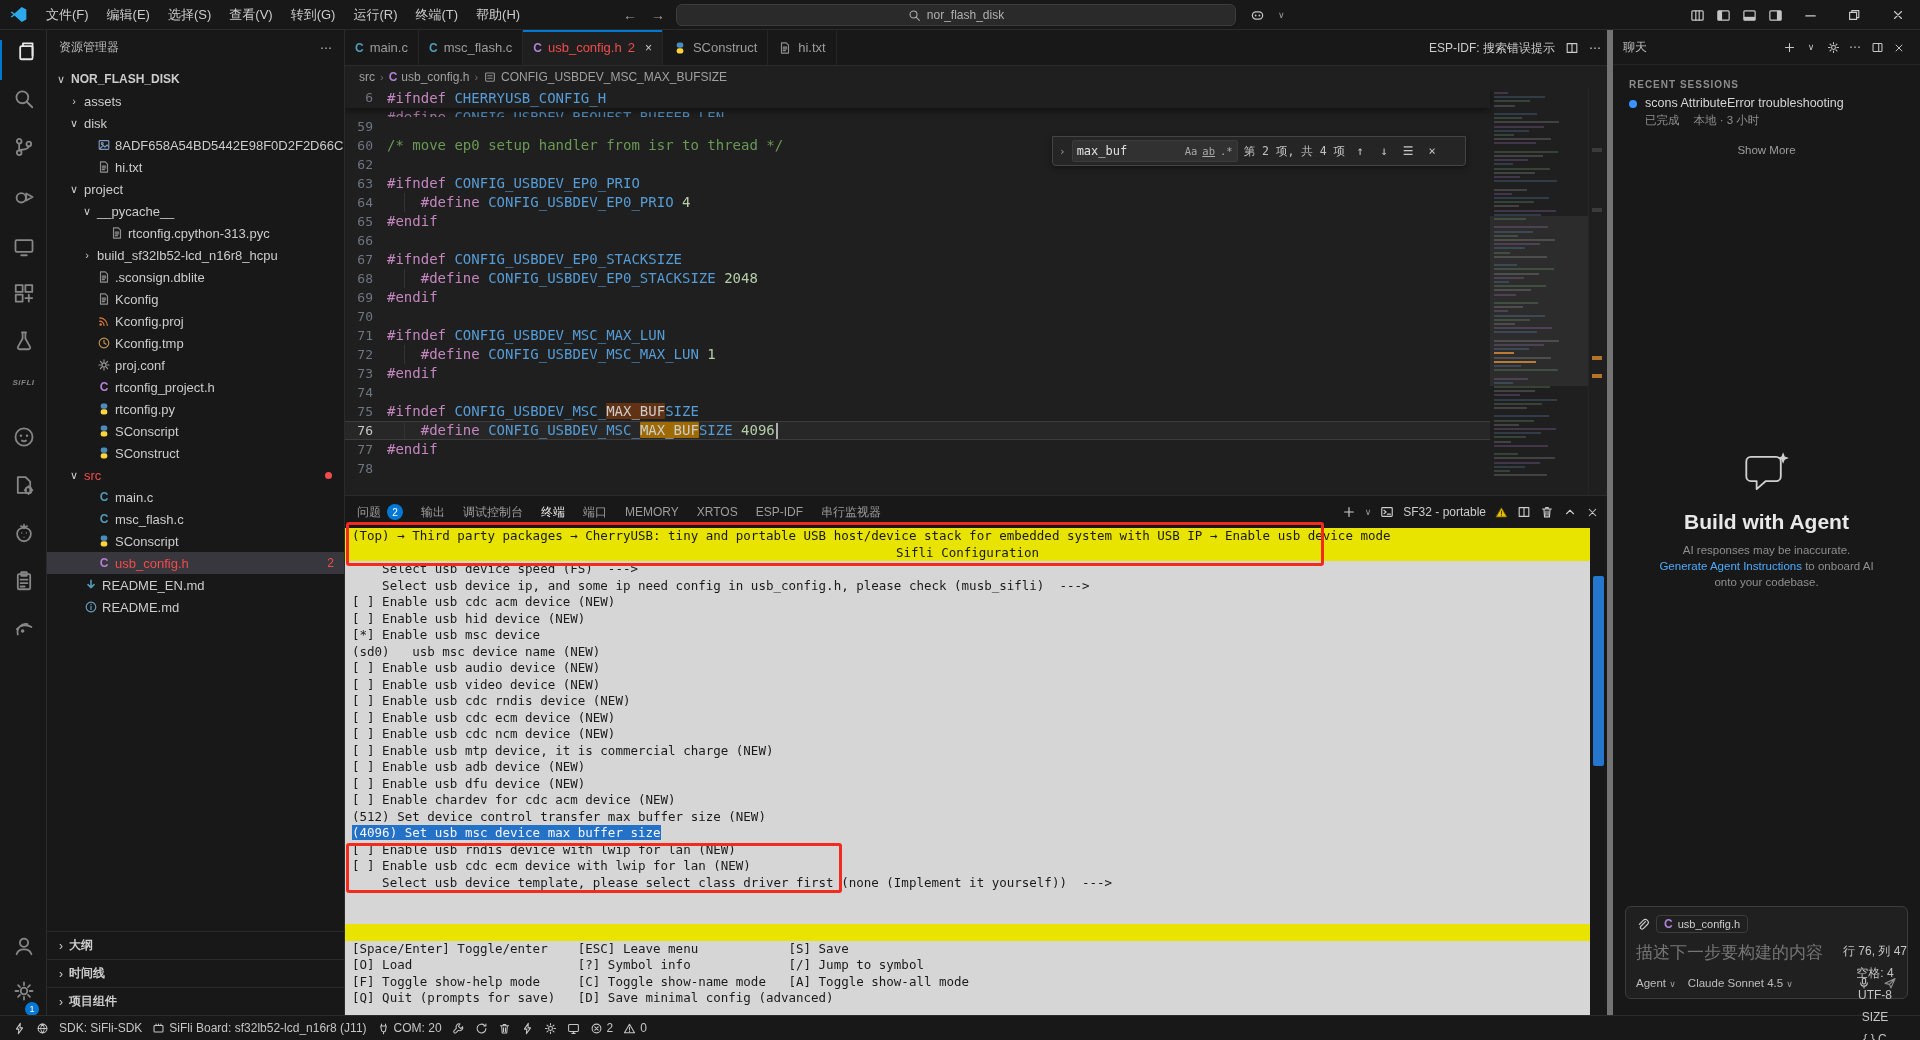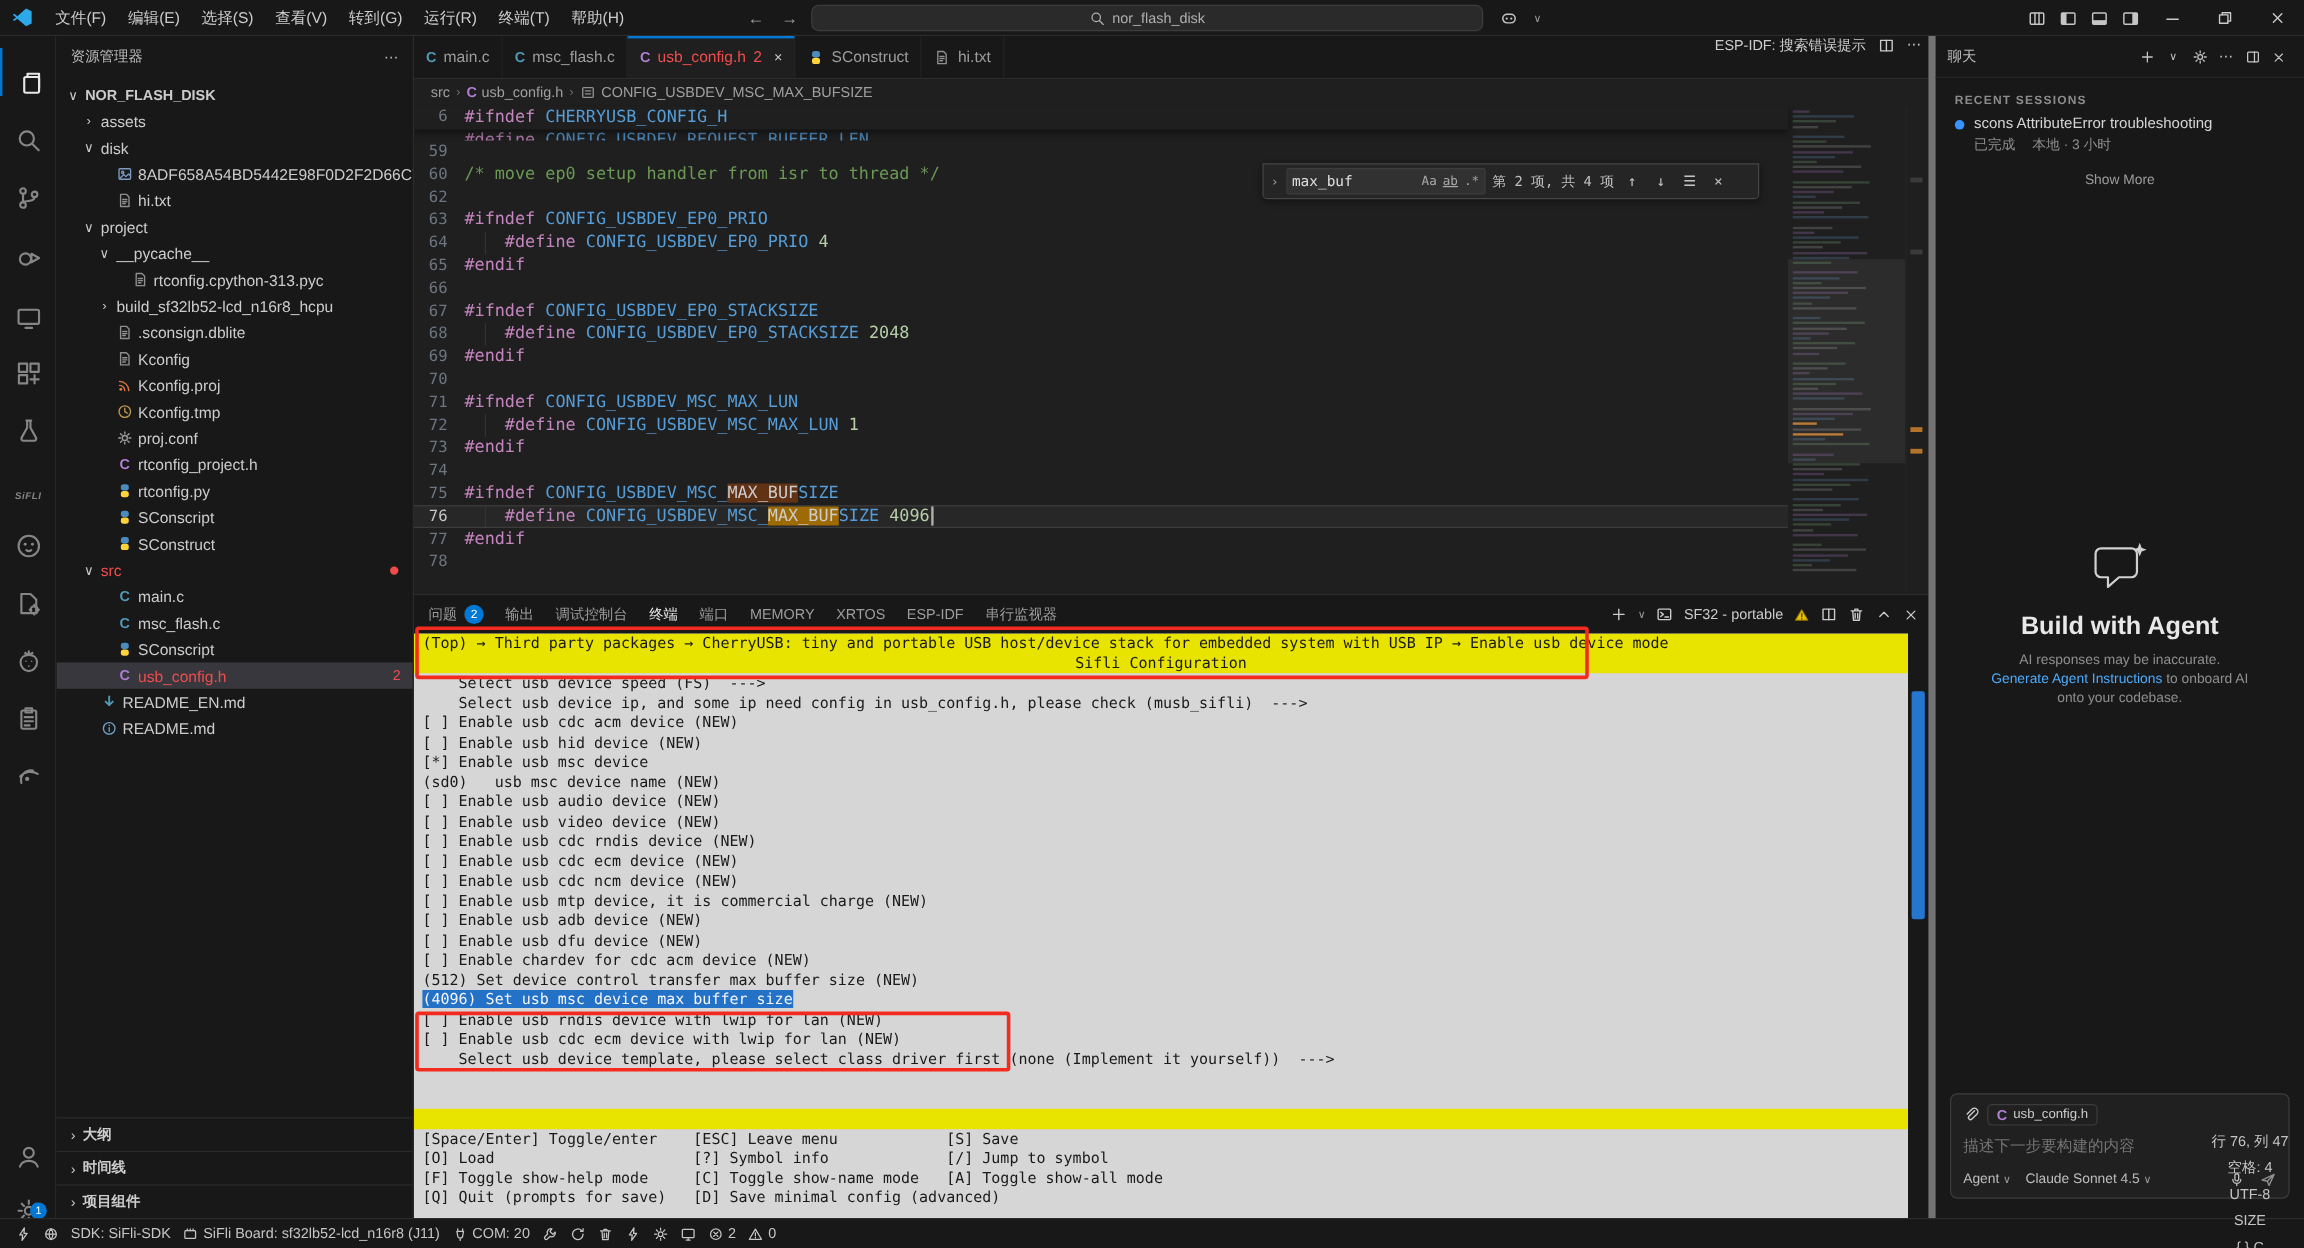--- a/index.html
+++ b/index.html
@@ -18,21 +18,21 @@
   .navarrow { color:#9d9d9d; font-size:14px; width:20px; text-align:center; }
   #cmd-center { width:560px; height:22px; background:#2a2a2a; border:1px solid #3c3c3c; border-radius:6px;
     display:flex; align-items:center; justify-content:center; gap:6px; color:#b0b0b0; font-size:12px; }
   #tb-right { position:absolute; right:0; top:0; height:30px; display:flex; align-items:center; }
   .tbico { width:26px; text-align:center; color:#c5c5c5; }
   .winbtn { width:44px; height:30px; display:flex; align-items:center; justify-content:center; color:#cccccc; }
 
   
   #activitybar { position:absolute; left:0; top:30px; width:47px; height:985px; background:#181818;
     border-right:1px solid #2b2b2b; }
-  .act-item { position:absolute; left:0; width:47px; height:40px; display:flex; align-items:flex-end;
+  .act-item { position:absolute; left:0; width:47px; height:40px; display:flex; align-items:flex-start;
     justify-content:center; color:#868686; }
   .act-item.active { color:#e7e7e7; border-left:2px solid #0078d4; }
   .act-badge { position:absolute; right:8px; bottom:4px; background:#0078d4; color:#fff; font-size:9px;
     min-width:14px; height:14px; border-radius:7px; display:flex; align-items:center; justify-content:center; }
   .sifli-txt { font-size:8px; letter-spacing:.5px; color:#868686; font-style:italic; font-weight:bold; }
 
   
   #sidebar { position:absolute; left:47px; top:30px; width:298px; height:985px; background:#181818;
     border-right:1px solid #2b2b2b; overflow:hidden; }
   #exp-header { height:35px; display:flex; align-items:center; padding:0 12px; font-size:12px; color:#bbbbbb; }
@@ -55,21 +55,21 @@
 
   
   #main { position:absolute; left:345px; top:30px; width:1262px; height:985px; background:#1f1f1f; }
   #tabbar { height:36px; background:#181818; display:flex; align-items:stretch; border-bottom:1px solid #2b2b2b; position:relative; }
   .tab { display:flex; align-items:center; gap:6px; padding:0 10px; font-size:13px; color:#9d9d9d;
     border-right:1px solid #252525; position:relative; background:#181818; }
   .tab.active { background:#1f1f1f; color:#ffffff; }
   .tab.active::before { content:""; position:absolute; left:0; top:0; right:0; height:2px; background:#0078d4; }
   .tab .tclose { margin-left:4px; color:#cccccc; font-size:12px; }
   .tab .terr { color:#f14c4c; }
-  #tabbar-right { position:absolute; right:6px; top:0; height:36px; display:flex; align-items:flex-start; gap:10px;
+  #tabbar-right { position:absolute; right:6px; top:0; height:36px; display:flex; align-items:center; gap:10px;
     font-size:12px; color:#cccccc; }
   #breadcrumb { height:22px; display:flex; align-items:center; gap:5px; padding-left:14px; font-size:12px;
     color:#a0a0a0; background:#1f1f1f; }
   #breadcrumb .bsep { color:#6e6e6e; font-size:11px; }
 
   #editor { position:relative; height:407px; overflow:hidden; background:#1f1f1f;
     font-family:"DejaVu Sans Mono", monospace; font-size:14px; }
   #code-area { position:absolute; left:0; top:0; right:117px; bottom:0; }
   .cline { height:19px; line-height:19px; white-space:pre; position:relative; display:flex; }
   .cline .gut { width:42px; flex:none; text-align:right; padding-right:14px; color:#6e7681; font-size:13px; }
@@ -135,21 +135,21 @@
   #hero { position:absolute; left:0; top:420px; width:100%; text-align:center; }
   #hero .hicon { color:#d0d0d0; margin-bottom:14px; }
   #hero h1 { font-size:21px; font-weight:600; color:#e8e8e8; margin-bottom:10px; }
   #hero .sub { font-size:11.5px; color:#8f8f8f; margin-bottom:4px; }
   #hero .link { color:#4daafc; }
   #chat-input { position:absolute; left:12px; right:12px; bottom:16px; border:1px solid #3c3c3c; border-radius:6px;
     background:#202020; padding:8px 10px; }
   .chiprow { display:flex; align-items:center; gap:6px; margin-bottom:8px; }
   .chip { display:flex; align-items:center; gap:5px; border:1px solid #3c3c3c; border-radius:4px; padding:1px 7px;
     font-size:11px; color:#cccccc; }
-  #chat-ph { font-size:13px; color:#757575; margin-bottom:12px; }
+  #chat-ph { font-size:17px; color:#757575; margin-bottom:12px; }
   .ctrlrow { display:flex; align-items:center; gap:12px; font-size:11.5px; color:#bdbdbd; }
   .ctrlrow .sp { flex:1; }
   .chv { font-size:9px; color:#9d9d9d; }
 
   
   #statusbar { position:absolute; left:0; top:1015px; width:1920px; height:25px; background:#181818;
     border-top:1px solid #2b2b2b; display:flex; align-items:center; font-size:12px; color:#c5c5c5; padding:0 8px; }
   .sb-item { display:flex; align-items:center; gap:4px; padding:0 5px; height:22px; white-space:nowrap; }
   #sb-right { margin-left:auto; display:flex; align-items:center;flex-direction:column; }
 </style>

